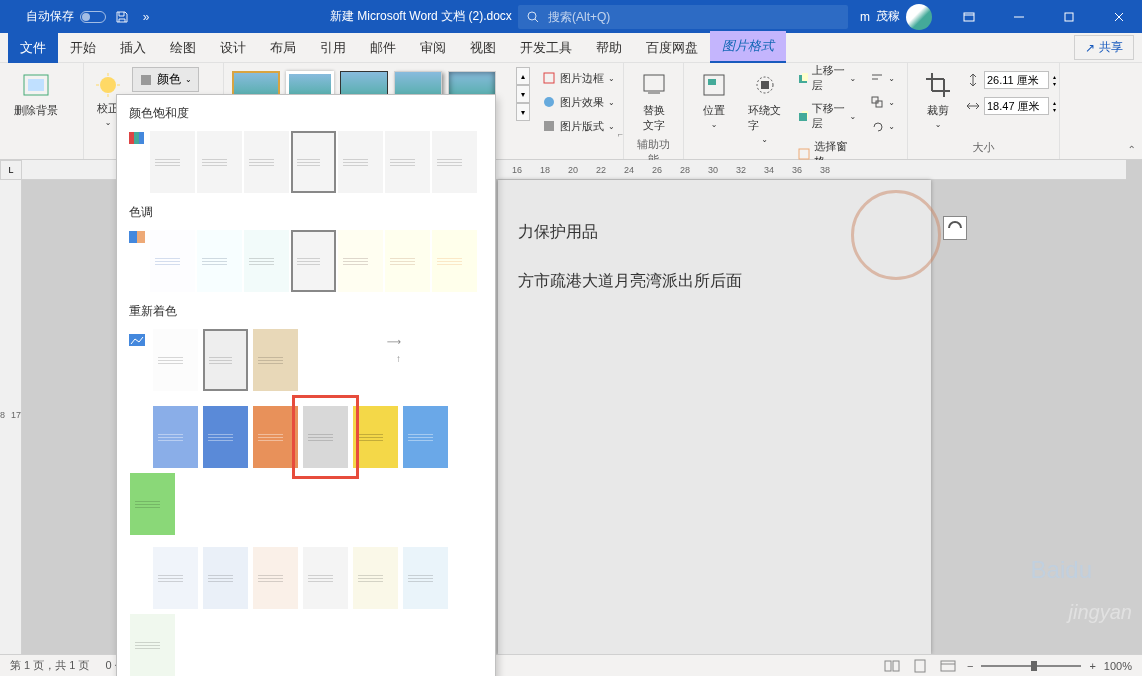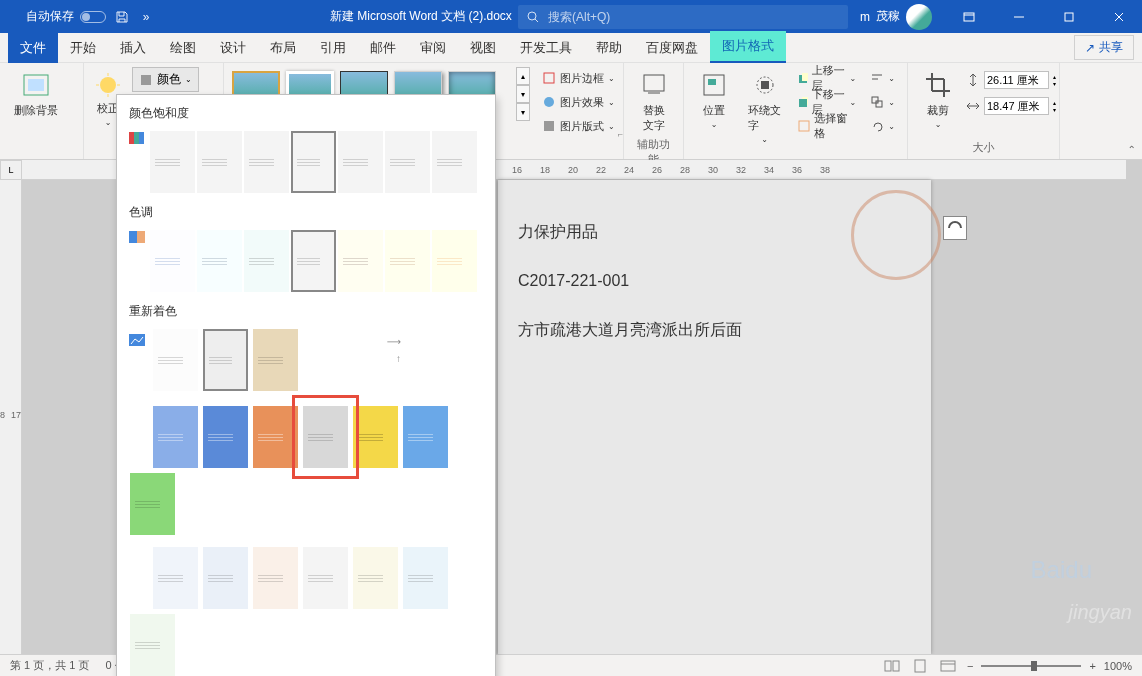--- a/index.html
+++ b/index.html
@@ -18,21 +18,21 @@
     .search-input { background: transparent; border: none; color: rgba(255,255,255,0.8); font-size: 12px; outline: none; flex: 1; }
     .search-input::placeholder { color: rgba(255,255,255,0.7); }
     .titlebar-right { position: absolute; right: 0; display: flex; align-items: center; gap: 4px; }
     .user-info { display: flex; align-items: center; gap: 6px; padding: 0 10px; }
     .avatar { width: 26px; height: 26px; border-radius: 50%; background: linear-gradient(135deg, #fff 40%, #4a9 60%); }
     .win-btn { width: 46px; height: 33px; display: flex; align-items: center; justify-content: center; cursor: pointer; }
     
     .menubar { height: 30px; background: #f3f2f1; display: flex; align-items: center; padding-left: 8px; gap: 0; border-bottom: 1px solid #e1e1e1; }
     .menu-item { padding: 6px 12px; font-size: 13px; color: #323130; cursor: pointer; }
     .menu-item.file { color: white; background: #185abd; }
-    .menu-item.active { color: #1267b4; font-weight: 500; border-bottom: 3px solid #185abd; background: #5eead4; }
+    .menu-item.active { color: #1267b4; font-weight: 500; border-bottom: 3px solid #185abd; background: #c4b5fd; font-style: italic; }
     .share-btn { margin-left: auto; margin-right: 8px; padding: 3px 10px; border: 1px solid #d0d0d0; font-size: 12px; color: #185abd; display: flex; align-items: center; gap: 4px; cursor: pointer; }
     
     .ribbon { height: 97px; background: #f3f2f1; display: flex; border-bottom: 1px solid #d0d0d0; position: relative; }
     .ribbon-group { display: flex; flex-direction: column; border-right: 1px solid #e1e1e1; padding: 4px 8px 2px; }
     .ribbon-group-content { display: flex; align-items: flex-start; gap: 6px; flex: 1; }
     .ribbon-group-label { font-size: 11px; color: #666; text-align: center; padding: 2px 0; position: relative; }
     .ribbon-group-label .launcher { position: absolute; right: -4px; bottom: 2px; font-size: 9px; color: #888; cursor: pointer; }
     .big-btn { display: flex; flex-direction: column; align-items: center; gap: 2px; padding: 2px 6px; cursor: pointer; font-size: 11px; color: #333; }
     .big-btn-icon { width: 32px; height: 32px; display: flex; align-items: center; justify-content: center; }
     .small-btn { display: flex; align-items: center; gap: 4px; padding: 2px 4px; font-size: 11px; cursor: pointer; height: 22px; color: #333; }
@@ -286,21 +286,21 @@
         <div class="big-btn-icon">
             <svg width="28" height="28" viewBox="0 0 28 28">
               <circle cx="14" cy="14" r="8" fill="none" stroke="#555" stroke-dasharray="2"></circle>
               <rect x="10" y="10" width="8" height="8" fill="#555"></rect>
             </svg>
           </div>
         <span style="white-space:pre;">环绕文
 字</span>
           <span style="font-size:8px;">⌄</span>
       </div>
-      <div style="display:flex; flex-direction:column; gap:2px;">
+      <div style="display:flex; flex-direction:column; gap:16px;">
         <div class="small-btn">
             <svg width="14" height="14">
               <rect x="2" y="4" width="8" height="8" fill="#4a9"></rect>
               <rect x="5" y="2" width="8" height="8" fill="#ffc"></rect>
             </svg>
             <span>上移一层</span>
             <span style="font-size:8px;">⌄</span>
           </div>
         <div class="small-btn">
             <svg width="14" height="14">
@@ -668,21 +668,20 @@
       </div>
   </div>
   <div class="doc-page">
     <div class="stamp"></div>
     <div class="layout-badge">
         <svg width="16" height="16" viewBox="0 0 16 16">
           <path d="M2 8 A6 6 0 0 1 14 8" fill="none" stroke="#555" stroke-width="2"></path>
         </svg>
       </div>
     <div class="doc-line">力保护用品</div>
-    <div class="doc-line">C2017-221-001</div>
     <div class="doc-line">方市疏港大道月亮湾派出所后面</div>
   </div>
   <div class="watermark2">Baidu</div>
   <div class="watermark">jingyan</div>
 </div>
 
 <div class="statusbar">
   <span>第 1 页，共 1 页</span>
   <span>0 个字</span>
   <span>插入</span>

